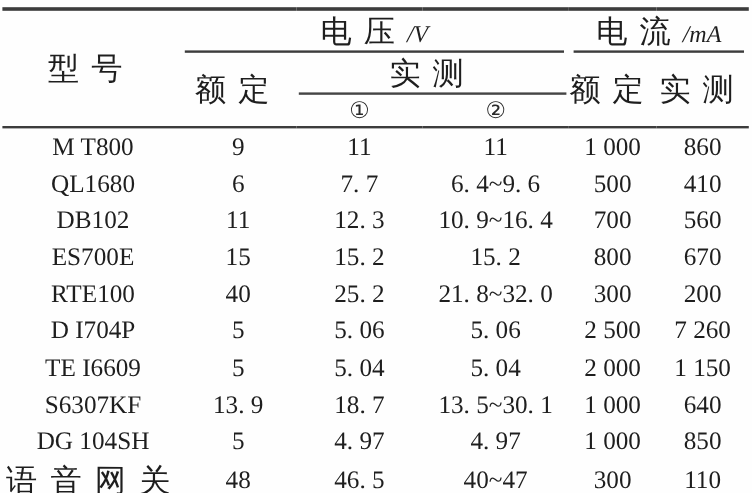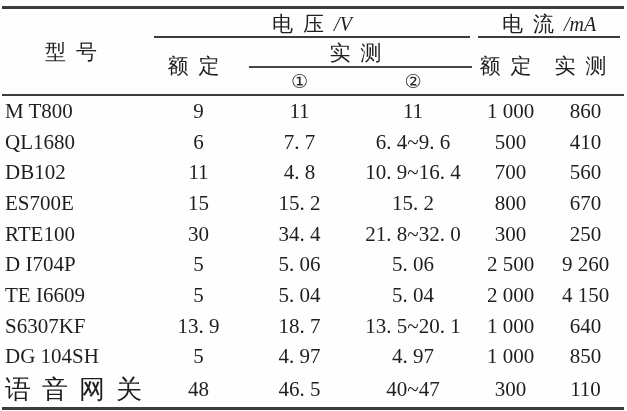--- a/index.html
+++ b/index.html
@@ -32,21 +32,21 @@
     vertical-align: middle;
     white-space: nowrap;
   }
   
   tr.h1 th { height: 29px; }
   tr.h2 th { height: 30px; }
   tr.h3 th { height: 26px; }
   tbody td { height: 30.7px; font-size: 21px; }
 
   .cjk {
-    font-size: 21px;
+    font-size: 26px;
     letter-spacing: 10px;
   }
   .unit {
     font-style: italic;
     letter-spacing: 0;
     font-size: 20px;
   }
   .group, .subgroup { position: relative; }
   .group::after {
     content: "";
@@ -61,21 +61,21 @@
     left: 2px; right: 2px; bottom: 0;
     height: 1.8px;
     background: #454545;
   }
   .circ {
     font-family: "DejaVu Sans", "DejaVu Serif", sans-serif;
     font-size: 19px;
     color: #2a2a2a;
   }
   td.model {
-    text-align: left;
+    text-align: center;
     padding-left: 3px;
     font-size: 21px;
   }
   td.model.cjk { font-size: 26px; letter-spacing: 11px; }
 </style>
 </head>
 <body>
 
 <div class="page">
   <table class="meas">
@@ -117,62 +117,62 @@
         <td class="model">QL1680</td>
         <td>6</td>
         <td>7. 7</td>
         <td>6. 4~9. 6</td>
         <td>500</td>
         <td>410</td>
       </tr>
       <tr>
         <td class="model">DB102</td>
         <td>11</td>
-        <td>4. 8</td>
+        <td>12. 3</td>
         <td>10. 9~16. 4</td>
         <td>700</td>
         <td>560</td>
       </tr>
       <tr>
         <td class="model">ES700E</td>
         <td>15</td>
         <td>15. 2</td>
         <td>15. 2</td>
         <td>800</td>
         <td>670</td>
       </tr>
       <tr>
         <td class="model">RTE100</td>
-        <td>30</td>
-        <td>34. 4</td>
+        <td>40</td>
+        <td>25. 2</td>
         <td>21. 8~32. 0</td>
         <td>300</td>
-        <td>250</td>
+        <td>200</td>
       </tr>
       <tr>
         <td class="model">D I704P</td>
         <td>5</td>
         <td>5. 06</td>
         <td>5. 06</td>
         <td>2 500</td>
-        <td>9 260</td>
+        <td>7 260</td>
       </tr>
       <tr>
         <td class="model">TE I6609</td>
         <td>5</td>
         <td>5. 04</td>
         <td>5. 04</td>
         <td>2 000</td>
-        <td>4 150</td>
+        <td>1 150</td>
       </tr>
       <tr>
         <td class="model">S6307KF</td>
         <td>13. 9</td>
         <td>18. 7</td>
-        <td>13. 5~20. 1</td>
+        <td>13. 5~30. 1</td>
         <td>1 000</td>
         <td>640</td>
       </tr>
       <tr>
         <td class="model">DG 104SH</td>
         <td>5</td>
         <td>4. 97</td>
         <td>4. 97</td>
         <td>1 000</td>
         <td>850</td>

